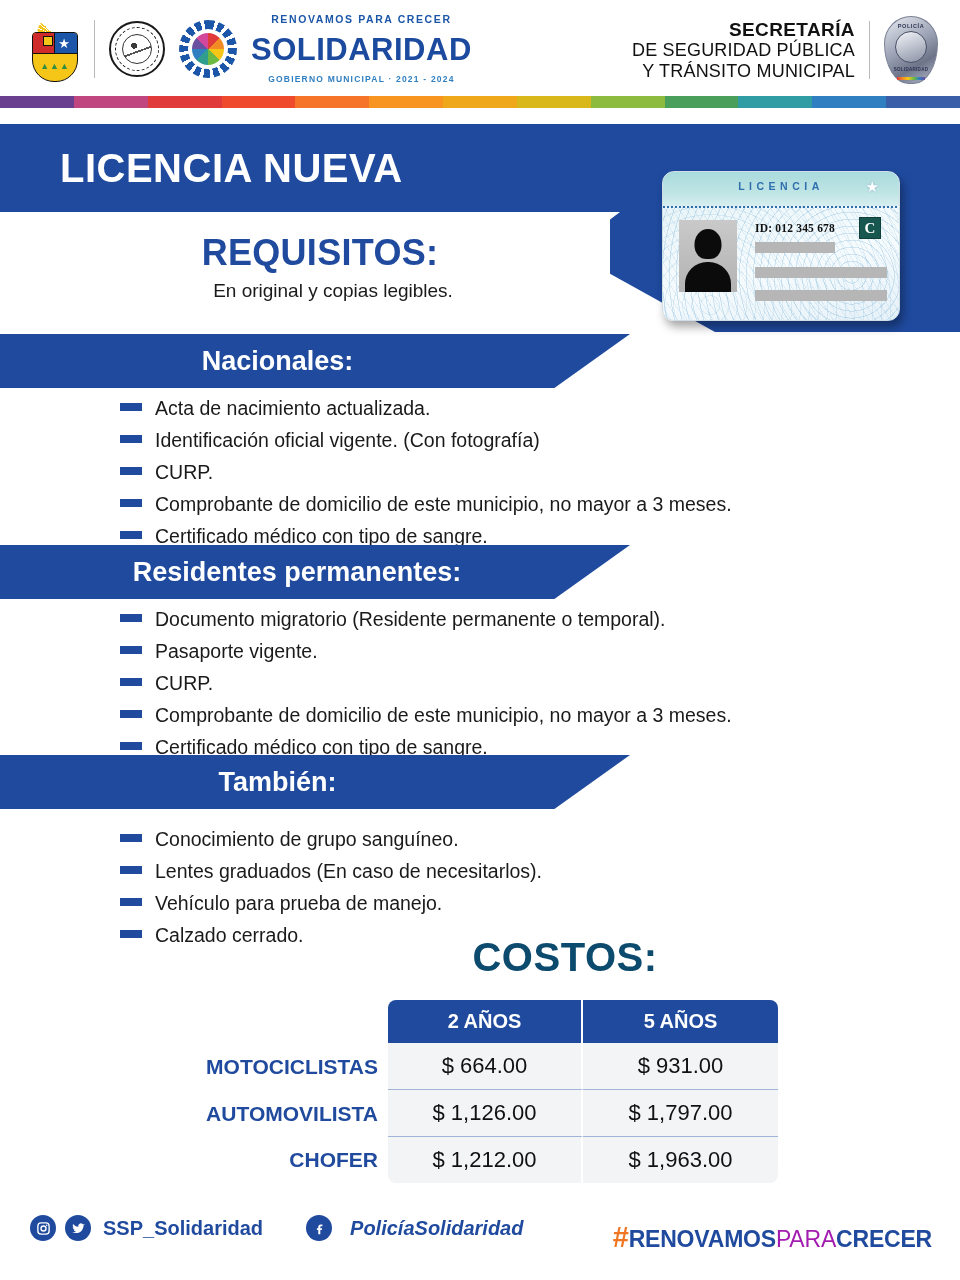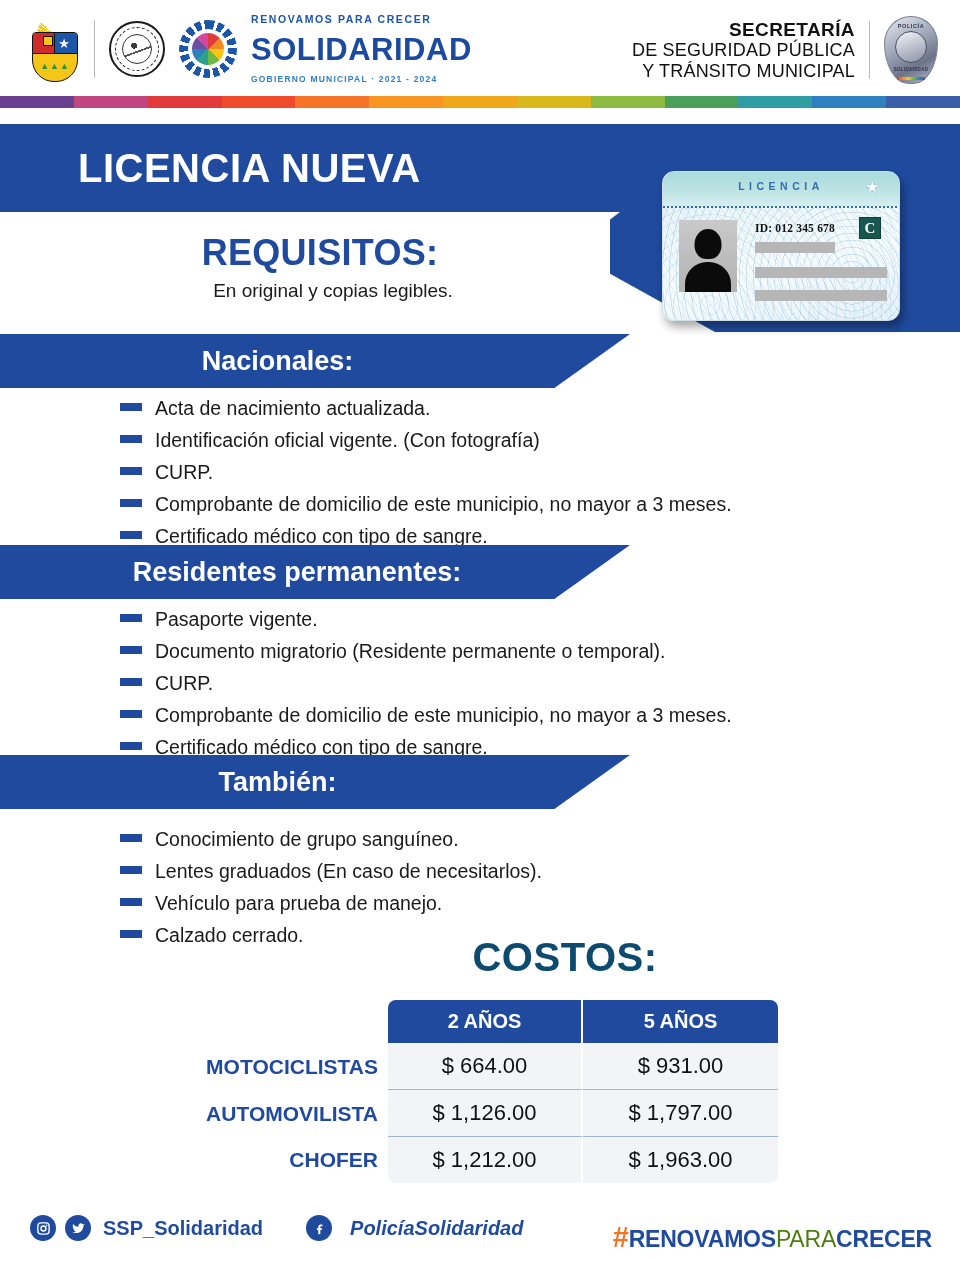--- a/index.html
+++ b/index.html
@@ -48,21 +48,21 @@
      border:1px solid #333; }
 
   
   .swirl { width:58px; height:58px; border-radius:50%; position:relative; overflow:hidden;
      background: repeating-conic-gradient(from 0deg, #1b56a8 0deg 14deg, #ffffff 14deg 22deg); }
   .swirl::before { content:""; position:absolute; inset:9px; border-radius:50%; background:#fff; }
   .swirl::after { content:""; position:absolute; inset:13px; border-radius:50%;
      background: conic-gradient(#e03a3a 0deg 45deg, #f08c23 45deg 90deg, #f5c518 90deg 135deg,
                  #6cba43 135deg 180deg, #2f9e8f 180deg 225deg, #2f7fc1 225deg 270deg,
                  #6b4fa0 270deg 315deg, #d4489b 315deg 360deg); }
-  .solid-txt { display:flex; flex-direction:column; align-items:flex-start; line-height:1;gap:8px; }
+  .solid-txt { display:flex; flex-direction:column; align-items:center; line-height:1;gap:8px; }
   .solid-top { font-size:10.5px; font-weight:bold; color:#1b56a8; letter-spacing:1.6px; }
   .solid-mid { font-size:31px; font-weight:bold; color:#1b4a9e; letter-spacing:0.5px; margin:1px 0 2px; }
   .solid-bot { font-size:8.5px; font-weight:bold; color:#2f7fc1; letter-spacing:1.2px; }
 
   .ssp-txt { text-align:right; line-height:1.12; color:#111; }
   .ssp-l1 { font-size:19px; font-weight:bold; letter-spacing:0.4px; }
   .ssp-l2, .ssp-l3 { font-size:18px; font-weight:normal; letter-spacing:0.2px; }
 
   
   .police-badge { width:54px; height:68px; position:relative;
@@ -78,21 +78,21 @@
   .pb-strip { position:absolute; bottom:3px; left:50%; transform:translateX(-50%); width:28px; height:3px;
      background: linear-gradient(to right,#e03a3a,#f08c23,#f5c518,#6cba43,#2f7fc1,#6b4fa0); }
 
   
   .rainbow { display:flex; height:12px; width:100%; }
   .rainbow span { flex:1 1 0; height:100%; }
 
   
   .title-band { position:absolute; left:0; top:124px; width:960px; height:88px; background:#1f4a9e; z-index:2; }
   .title-band h1 { color:#fff; font-size:40px; font-weight:bold; letter-spacing:0.5px;
-     line-height:88px; padding-left:78px; }
+     line-height:88px; padding-left:60px; }
   
   .card-bg { position:absolute; right:0; top:124px; width:350px; height:208px; background:#1f4a9e;
      clip-path: polygon(0 0, 100% 0, 100% 100%, 30% 100%, 0 72%); z-index:1; }
   .notch { position:absolute; left:0; top:212px; width:620px; height:122px; background:#fff;
      clip-path: polygon(0 0, 100% 0, 74% 100%, 0 100%); z-index:2; }
 
   
   .req { position:absolute; left:0; top:232px; width:640px; text-align:center; z-index:3; }
   .req h2 { color:#1f4a9e; font-size:36px; font-weight:bold; letter-spacing:0.3px; }
   .req p { color:#1a1a1a; font-size:19px; margin-top:6px;padding-left:26px; }
@@ -169,21 +169,21 @@
   .social { position:absolute; left:30px; top:10px; display:flex; align-items:center; gap:9px; }
   .sicon { width:26px; height:26px; border-radius:50%; background:#1f4a9e; position:relative;
      display:flex; align-items:center; justify-content:center; }
   .sicon svg { display:block; }
   .shandle { color:#1f4a9e; font-size:20px; font-weight:bold; margin-left:3px; }
   .social-2 { margin-left:34px; display:flex; align-items:center; gap:15px;font-style:italic; }
 
   .hashtag { position:absolute; right:28px; top:16px; font-size:23px; font-weight:bold; letter-spacing:-0.2px; }
   .ht-hash { color:#ef7622; font-size:29px; }
   .ht-b { color:#1f4a9e; }
-  .ht-l { color:#4d7c0f; font-weight:normal; }
+  .ht-l { color:#a21caf; font-weight:normal; }
 </style>
 </head>
 <body>
 
 <div id="page">
 
   <div class="header">
     <div class="hdr-left">
 
       <div class="qr-shield">
@@ -298,25 +298,25 @@
         <div class="li-txt">Certificado médico con tipo de sangre.</div>
       </div>
     </div>
 
   <div class="sec-head" style="top:545px; width:630px;padding-left:39px;">
     <span>Residentes permanentes:</span>
   </div>
   <div class="sec-list" id="list-1" style="top:606px;">
       <div class="li">
         <div class="dash"></div>
+        <div class="li-txt">Documento migratorio (Residente permanente o temporal).</div>
+      </div>
+      <div class="li">
+        <div class="dash"></div>
         <div class="li-txt">Pasaporte vigente.</div>
-      </div>
-      <div class="li">
-        <div class="dash"></div>
-        <div class="li-txt">Documento migratorio (Residente permanente o temporal).</div>
       </div>
       <div class="li">
         <div class="dash"></div>
         <div class="li-txt">CURP.</div>
       </div>
       <div class="li">
         <div class="dash"></div>
         <div class="li-txt">Comprobante de domicilio de este municipio, no mayor a 3 meses.</div>
       </div>
       <div class="li">

